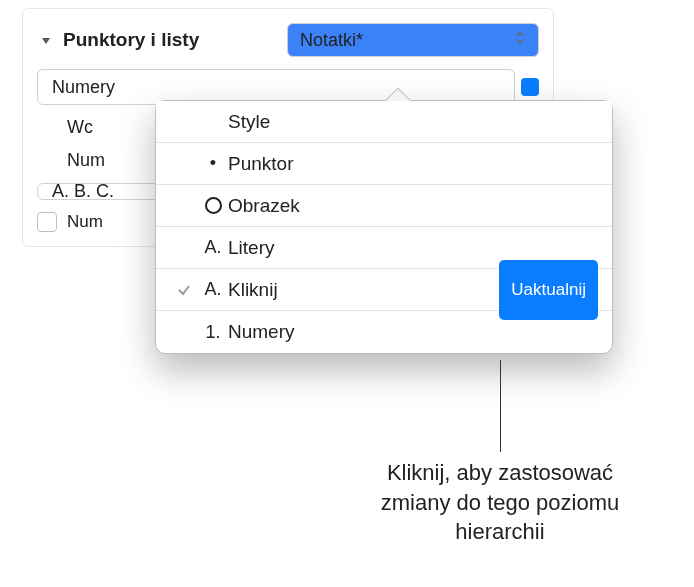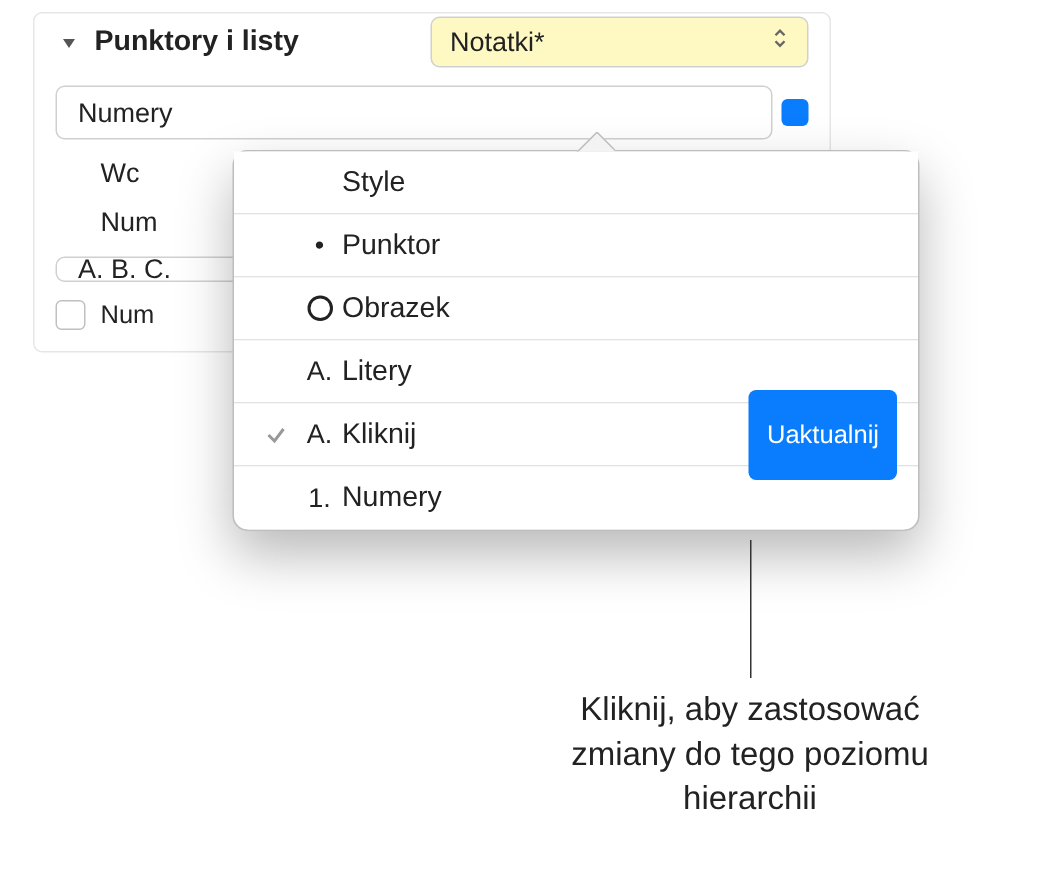--- a/index.html
+++ b/index.html
@@ -10,21 +10,21 @@
       background: #fff;
       position: relative;
       font-size: 17px;
       color: #222;
     }
     .panel {
       position: absolute;
       left: 22px;
       top: 8px;
       width: 532px;
-      padding: 2px 14px 14px 14px;
+      padding: 14px 14px 14px 14px;
       background: #fff;
       border: 1px solid #e6e6e6;
       border-radius: 6px;
     }
     .section-header {
       display: flex;
       align-items: center;
       gap: 8px;
       margin-bottom: 4px;
     }
@@ -38,21 +38,21 @@
     .section-title {
       font-weight: 600;
       font-size: 19px;
       flex: 1;
     }
     .style-select {
       width: 252px;
       height: 34px;
       border: 1px solid #d0d0d0;
       border-radius: 6px;
-      background: #fef9c3;
+      background: #3b82f6;
       display: flex;
       align-items: center;
       padding: 0 12px;
       font-size: 18px;
       position: relative;
     }
     .style-select .chev {
       position: absolute;
       right: 12px;
       top: 50%;

